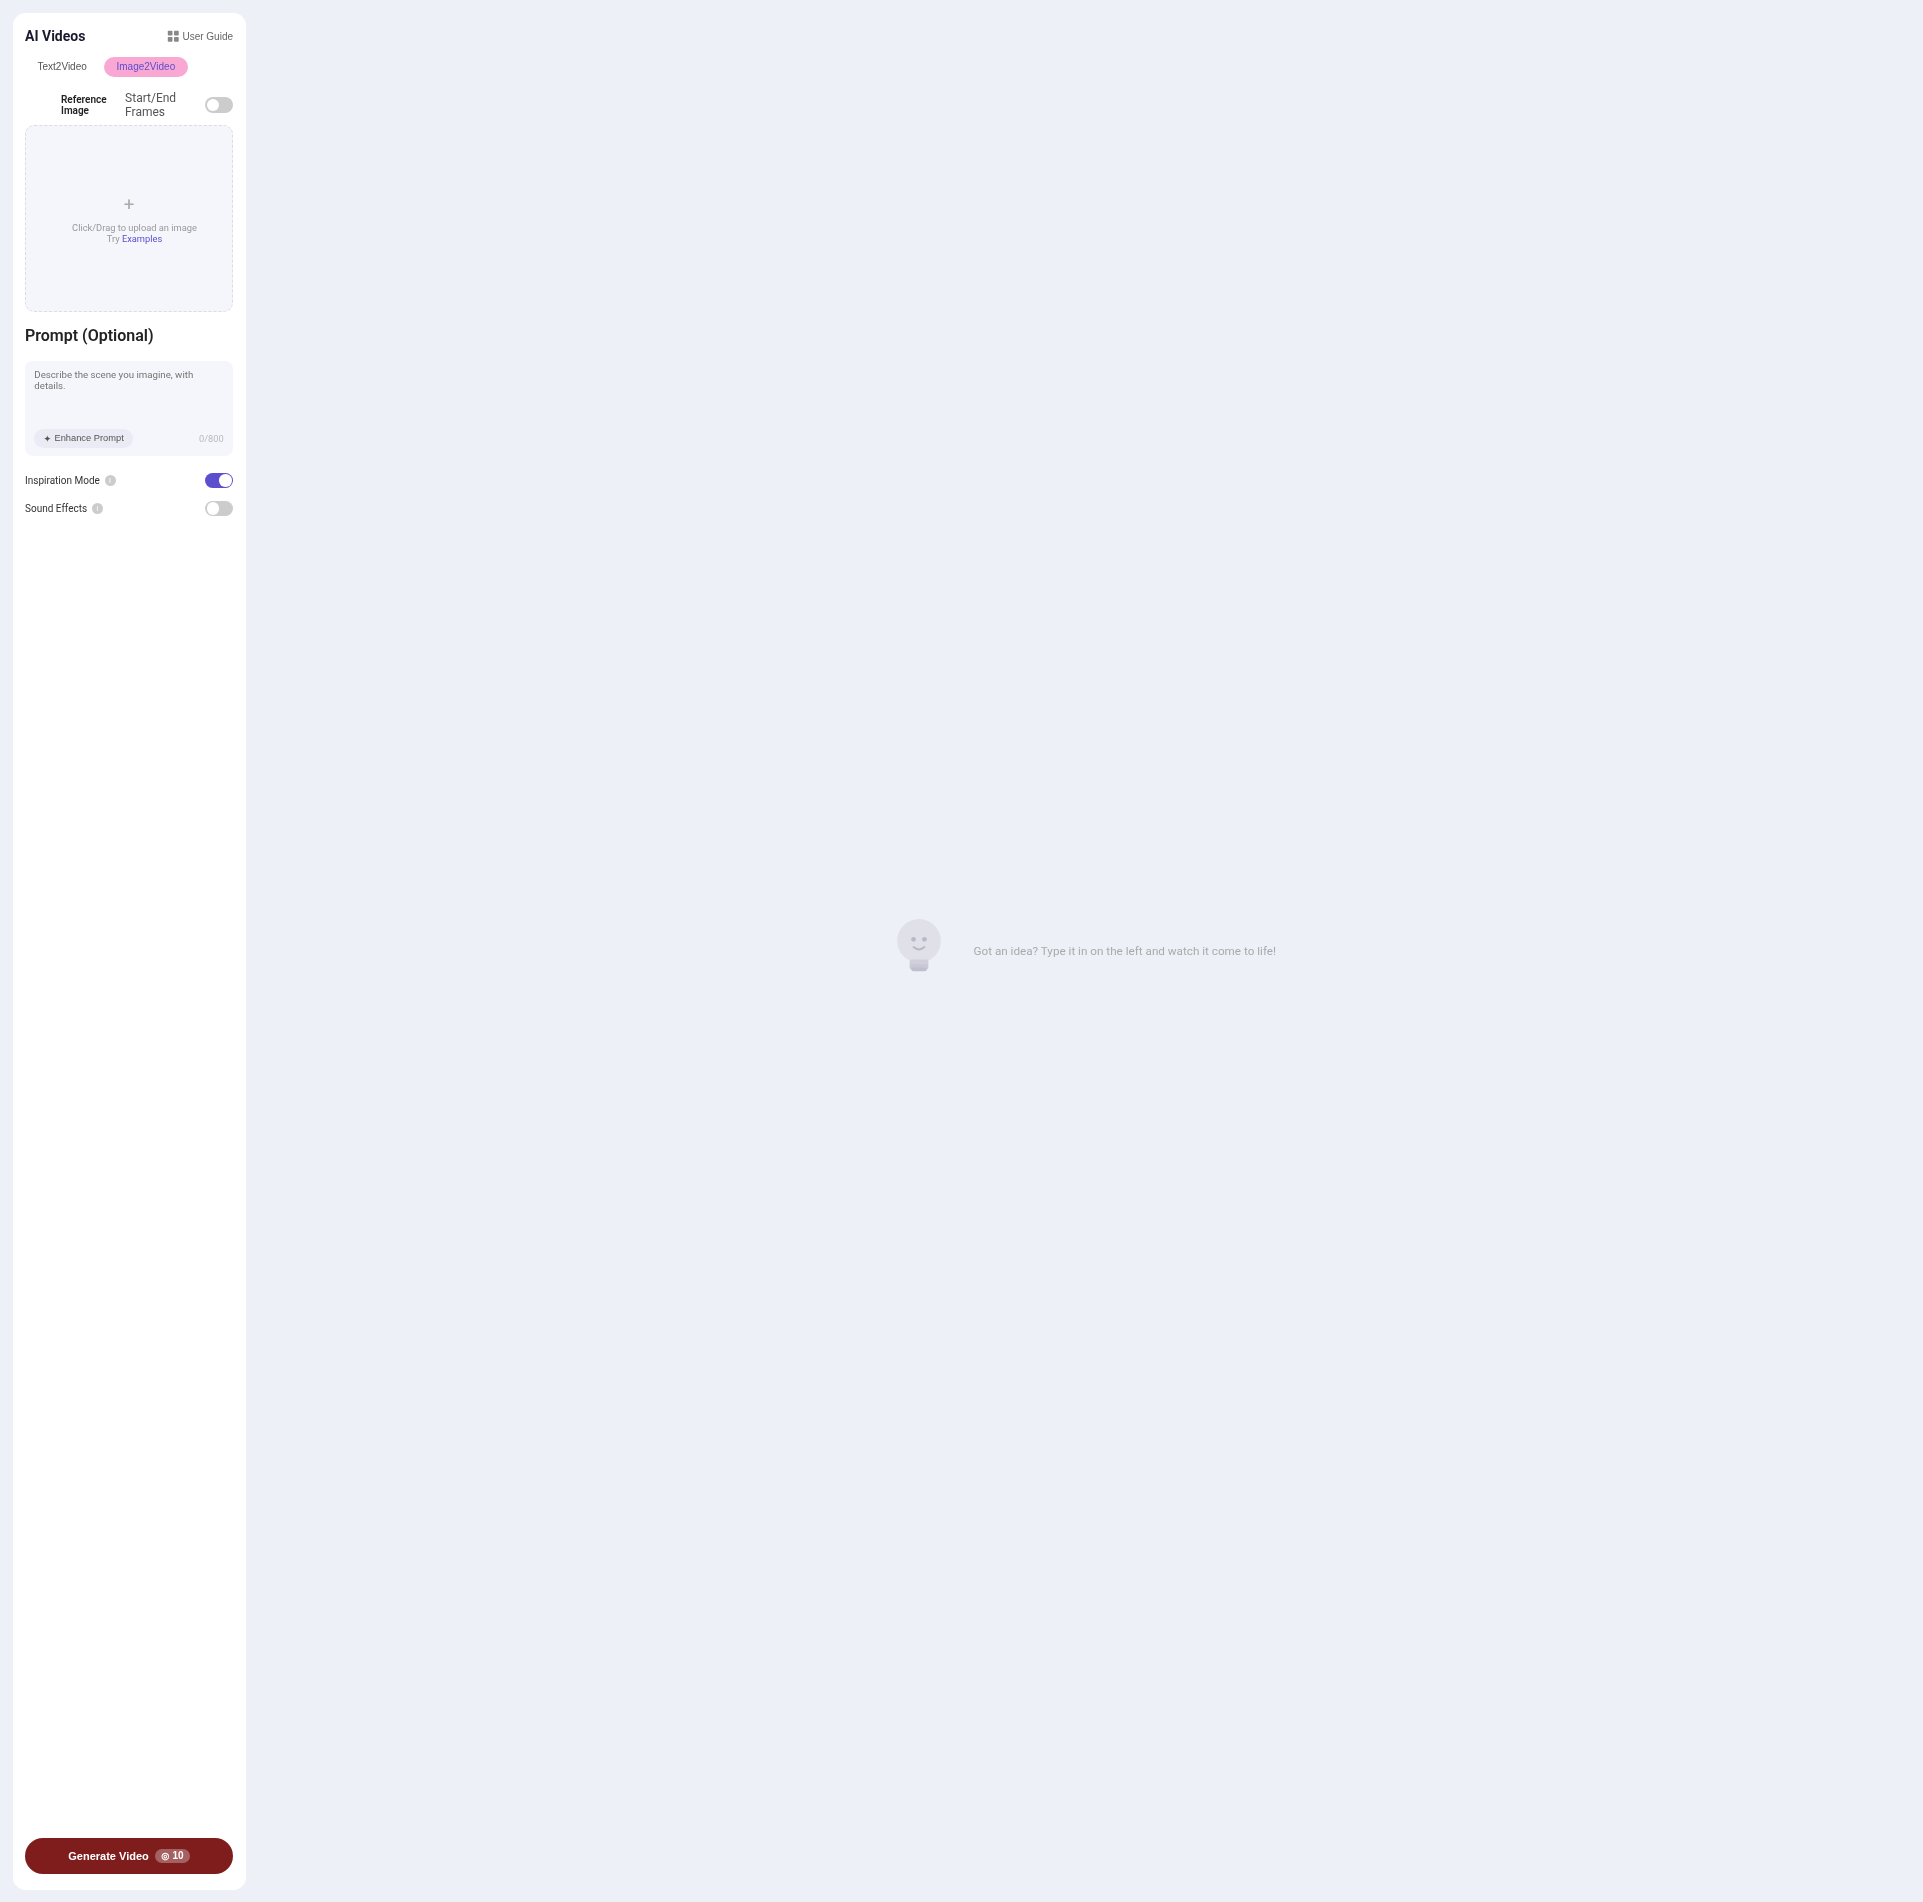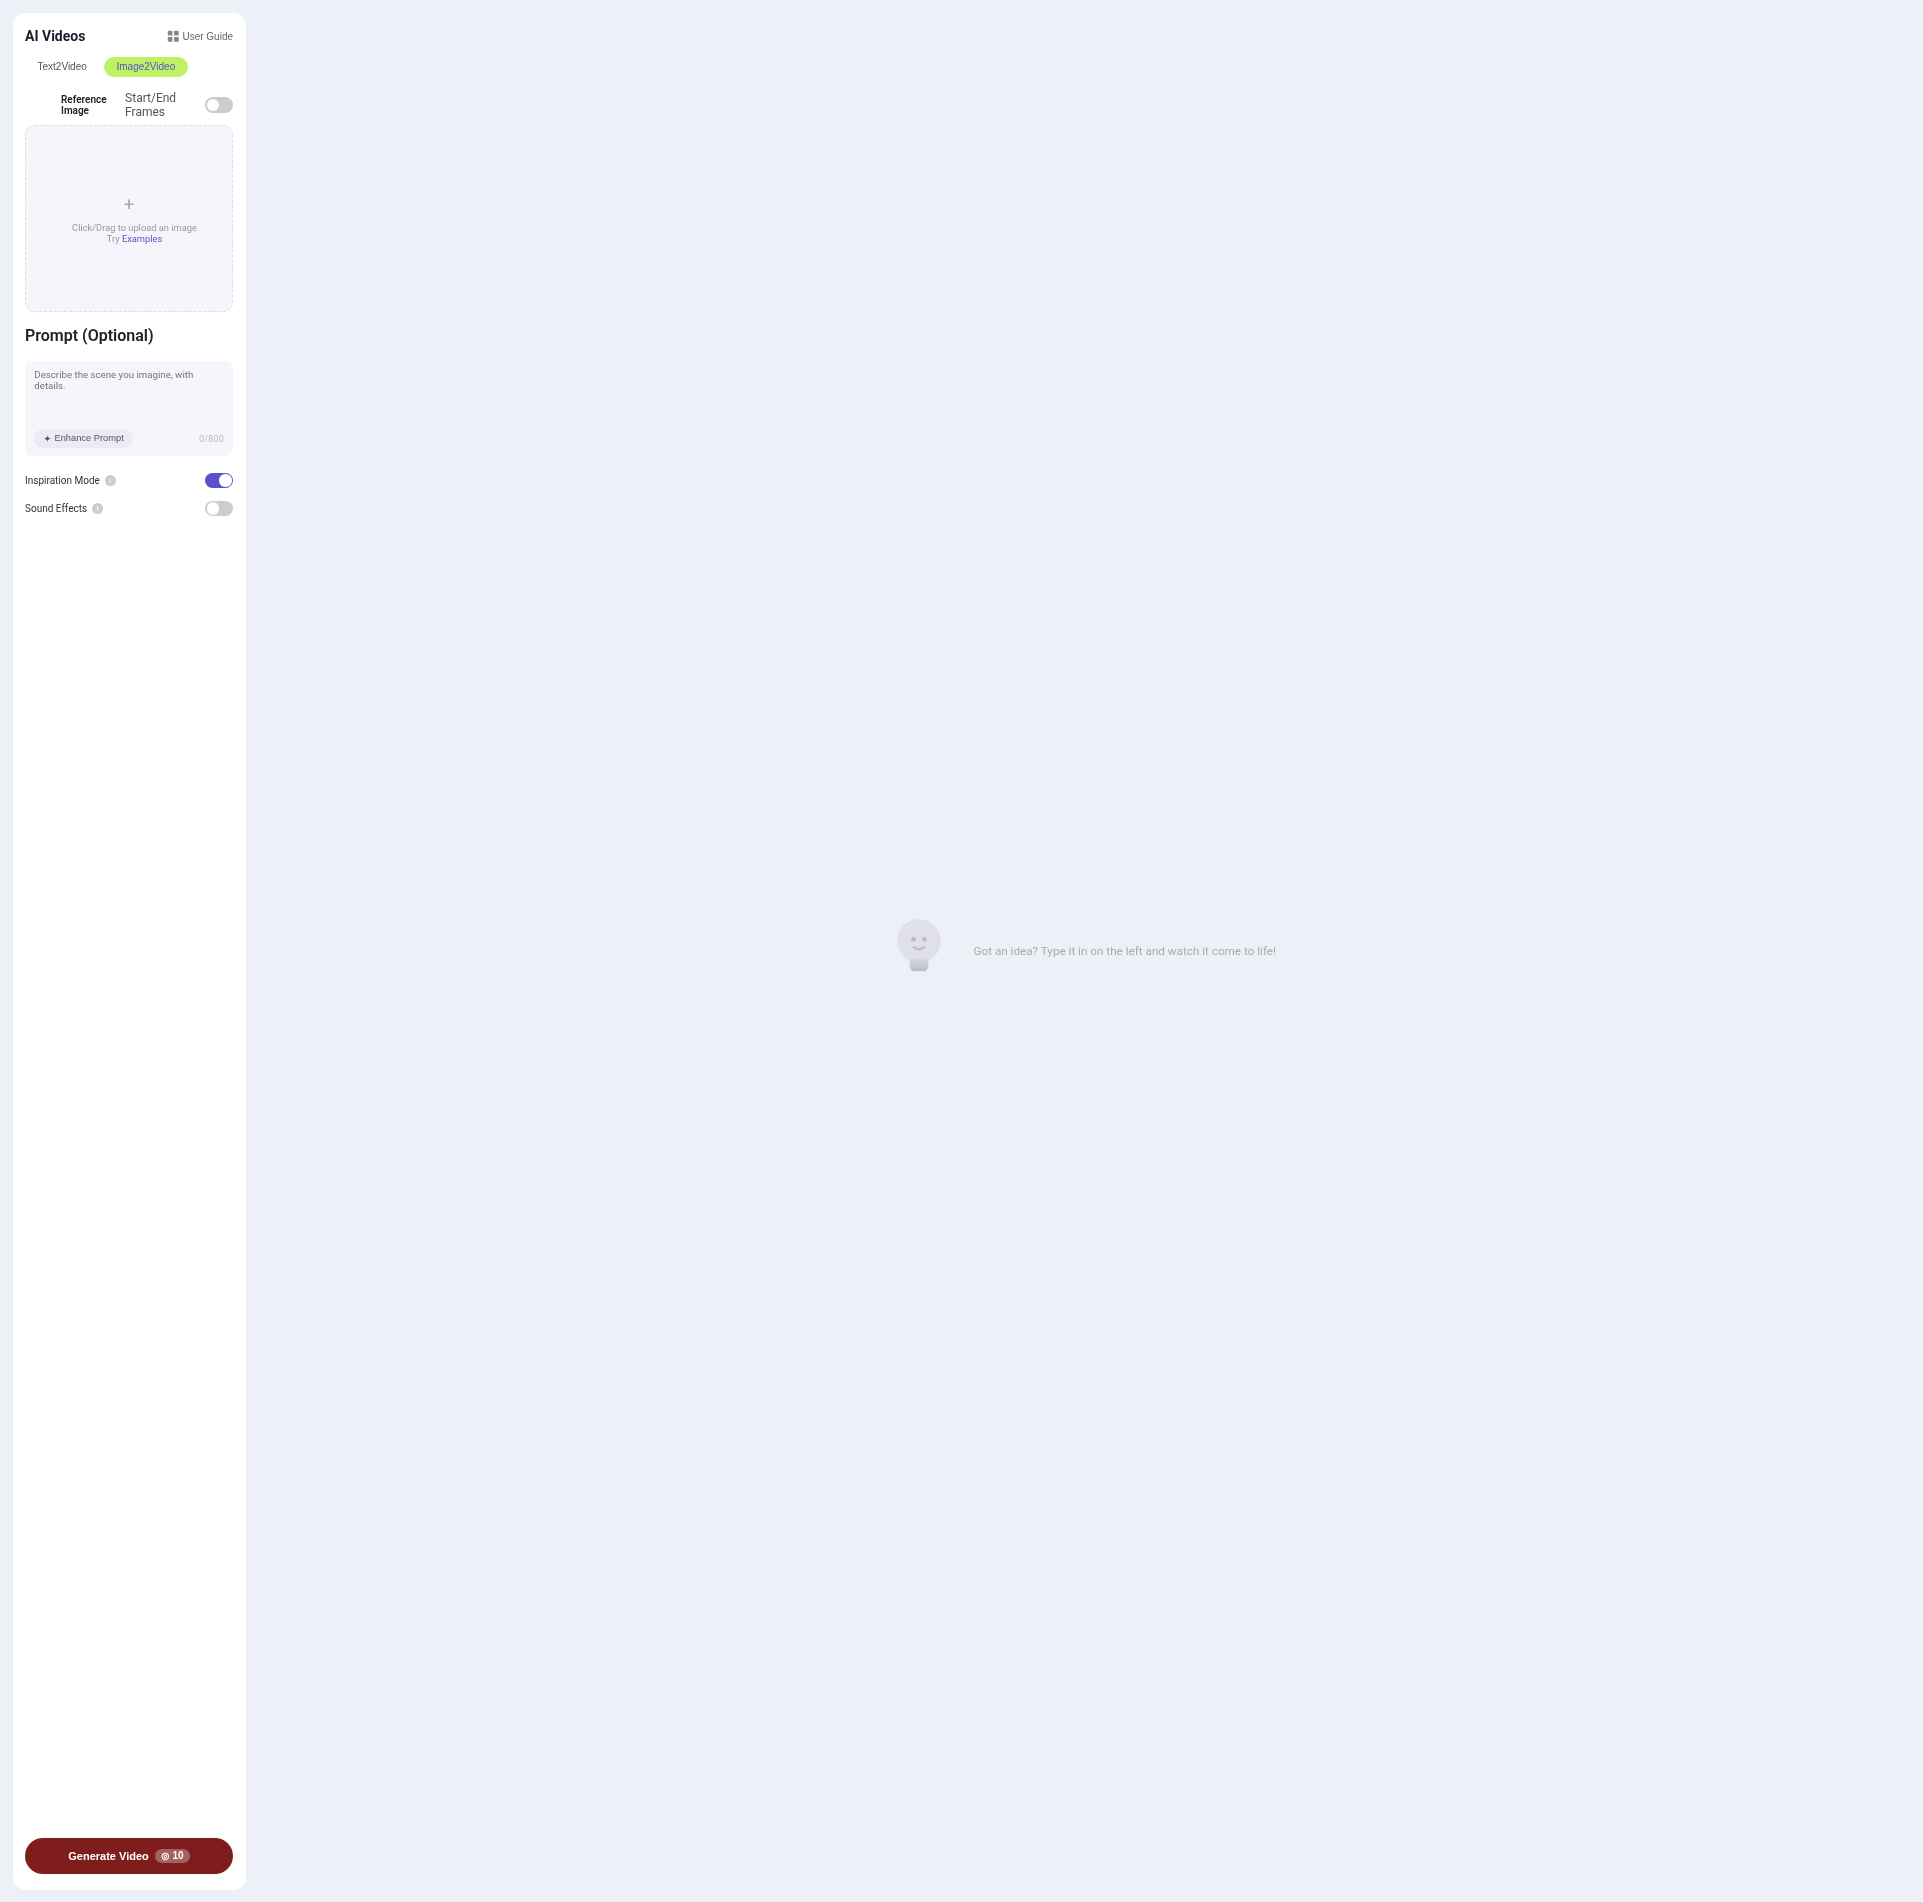--- a/index.html
+++ b/index.html
@@ -82,21 +82,21 @@
       font-size: 10px;
       font-weight: 500;
     }
 
     .tab-inactive {
       background: transparent;
       color: #555;
     }
 
     .tab-active {
-      background: #bef264;
+      background: #f9a8d4;
       color: #5b4fcf;
     }
 
     .section-label {
       font-size: 10px;
       font-weight: 600;
       color: #222;
       margin-bottom: 6.2px;
       display: flex;
       align-items: center;

